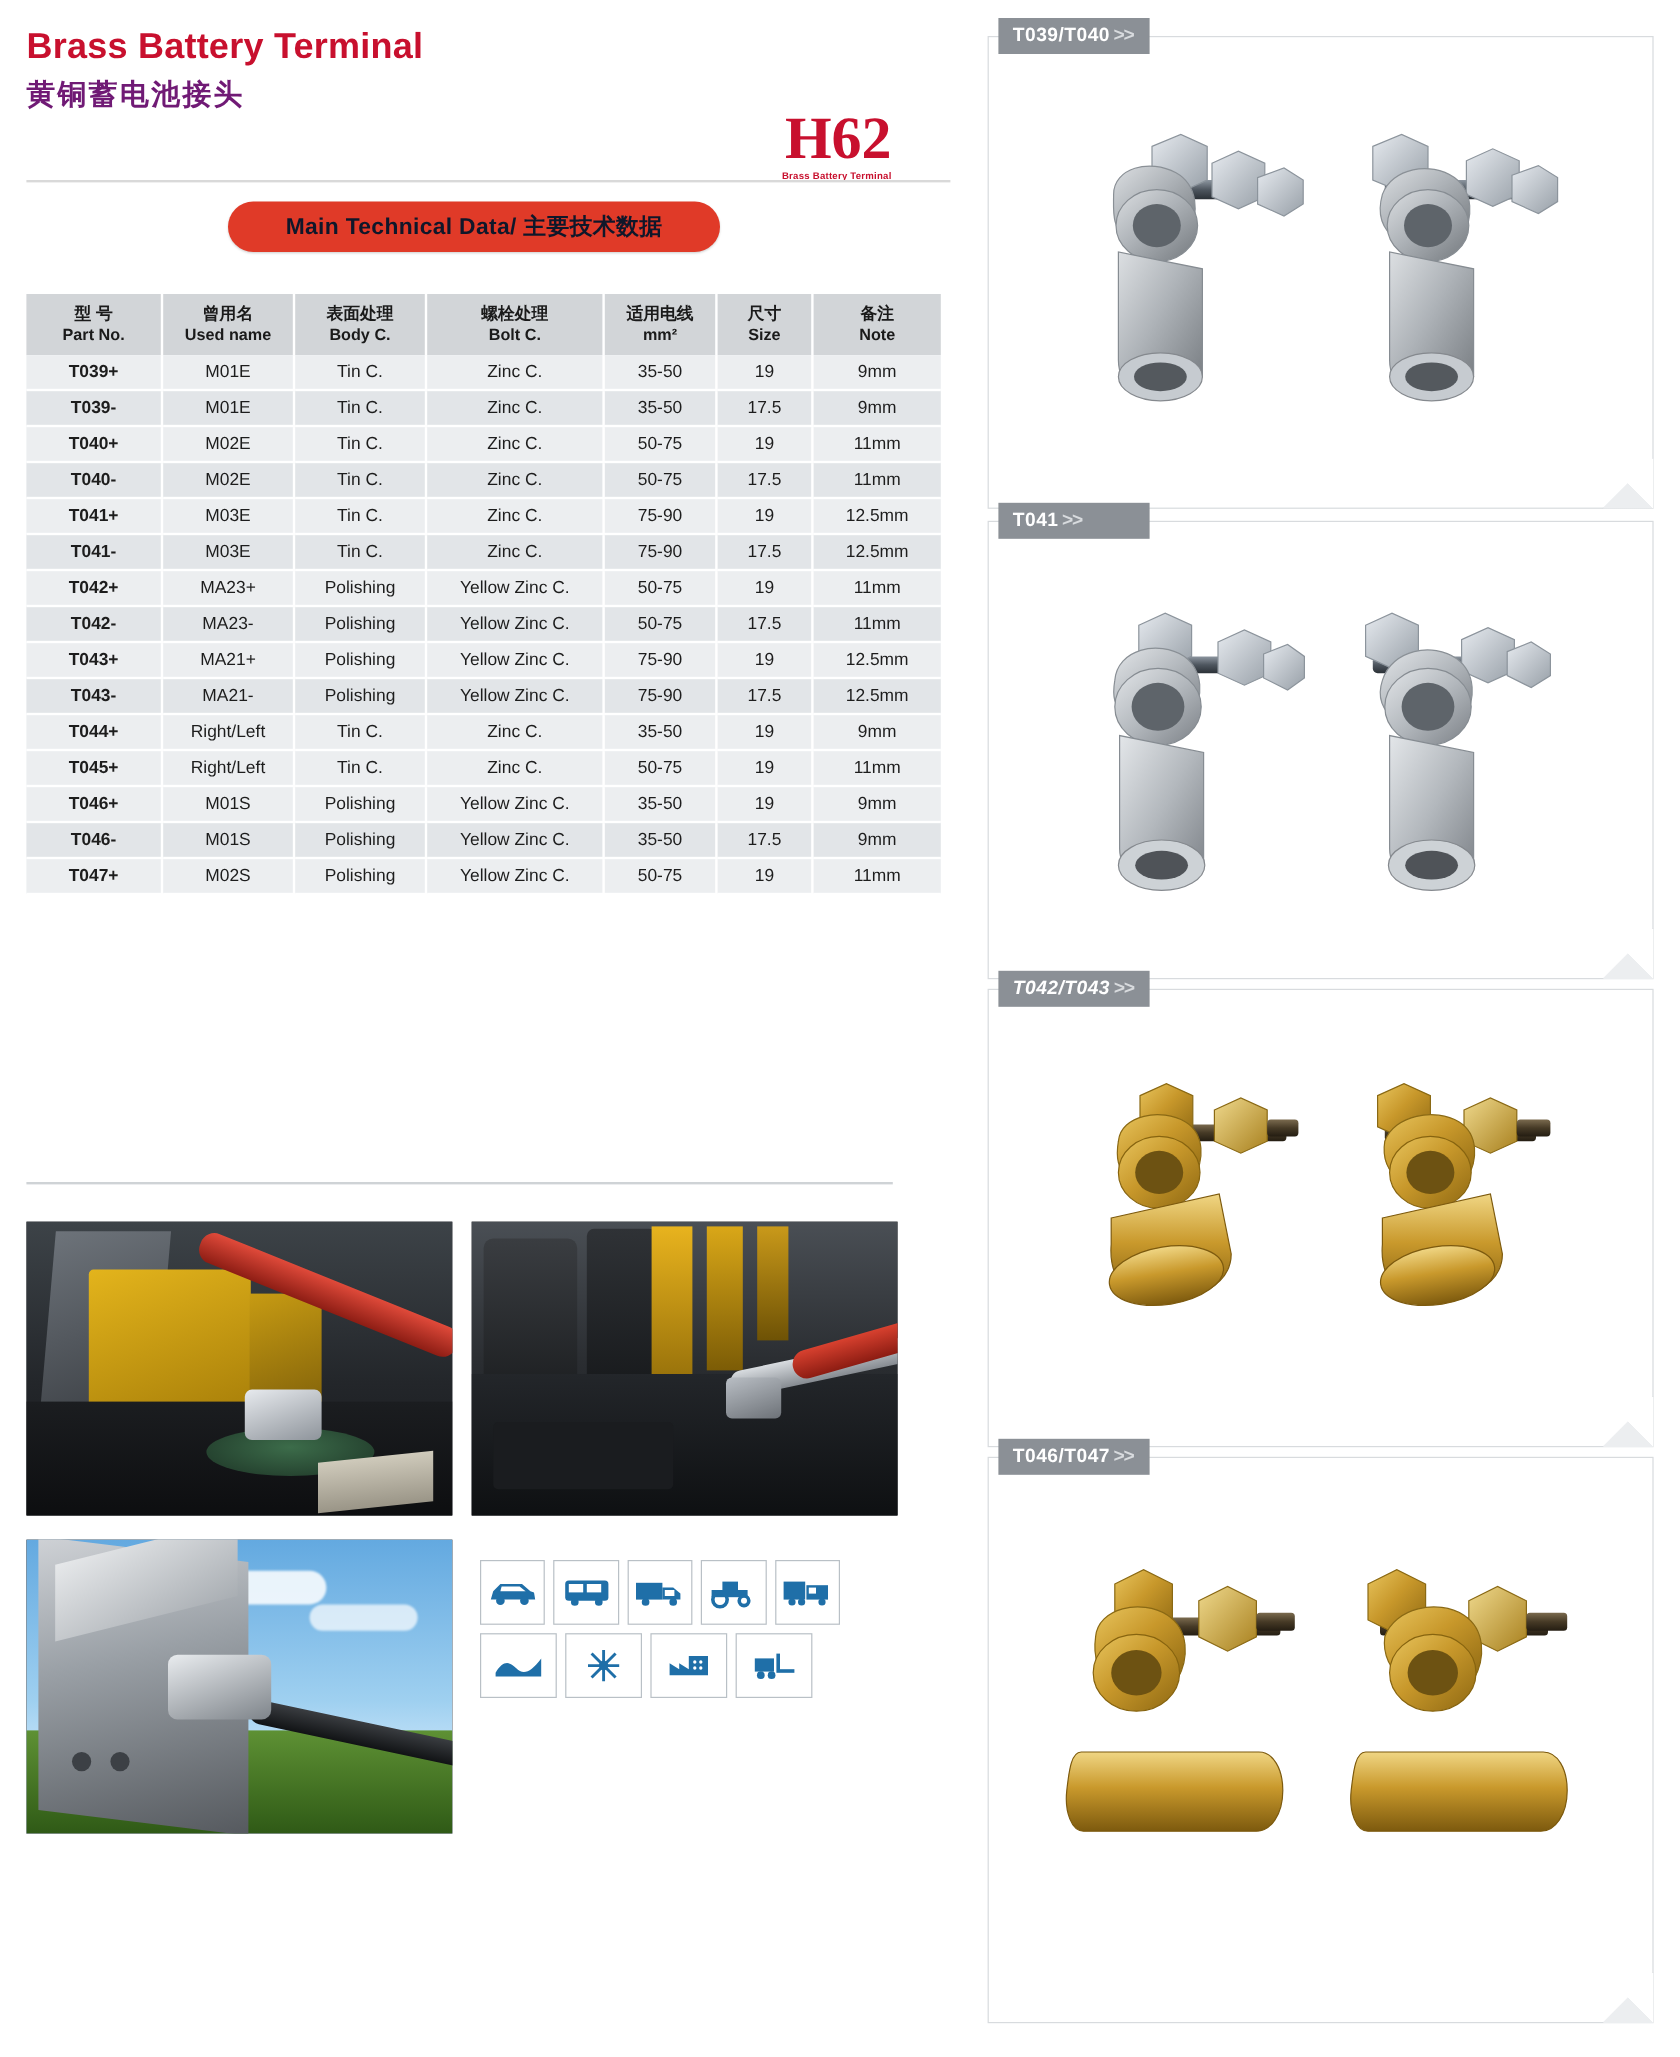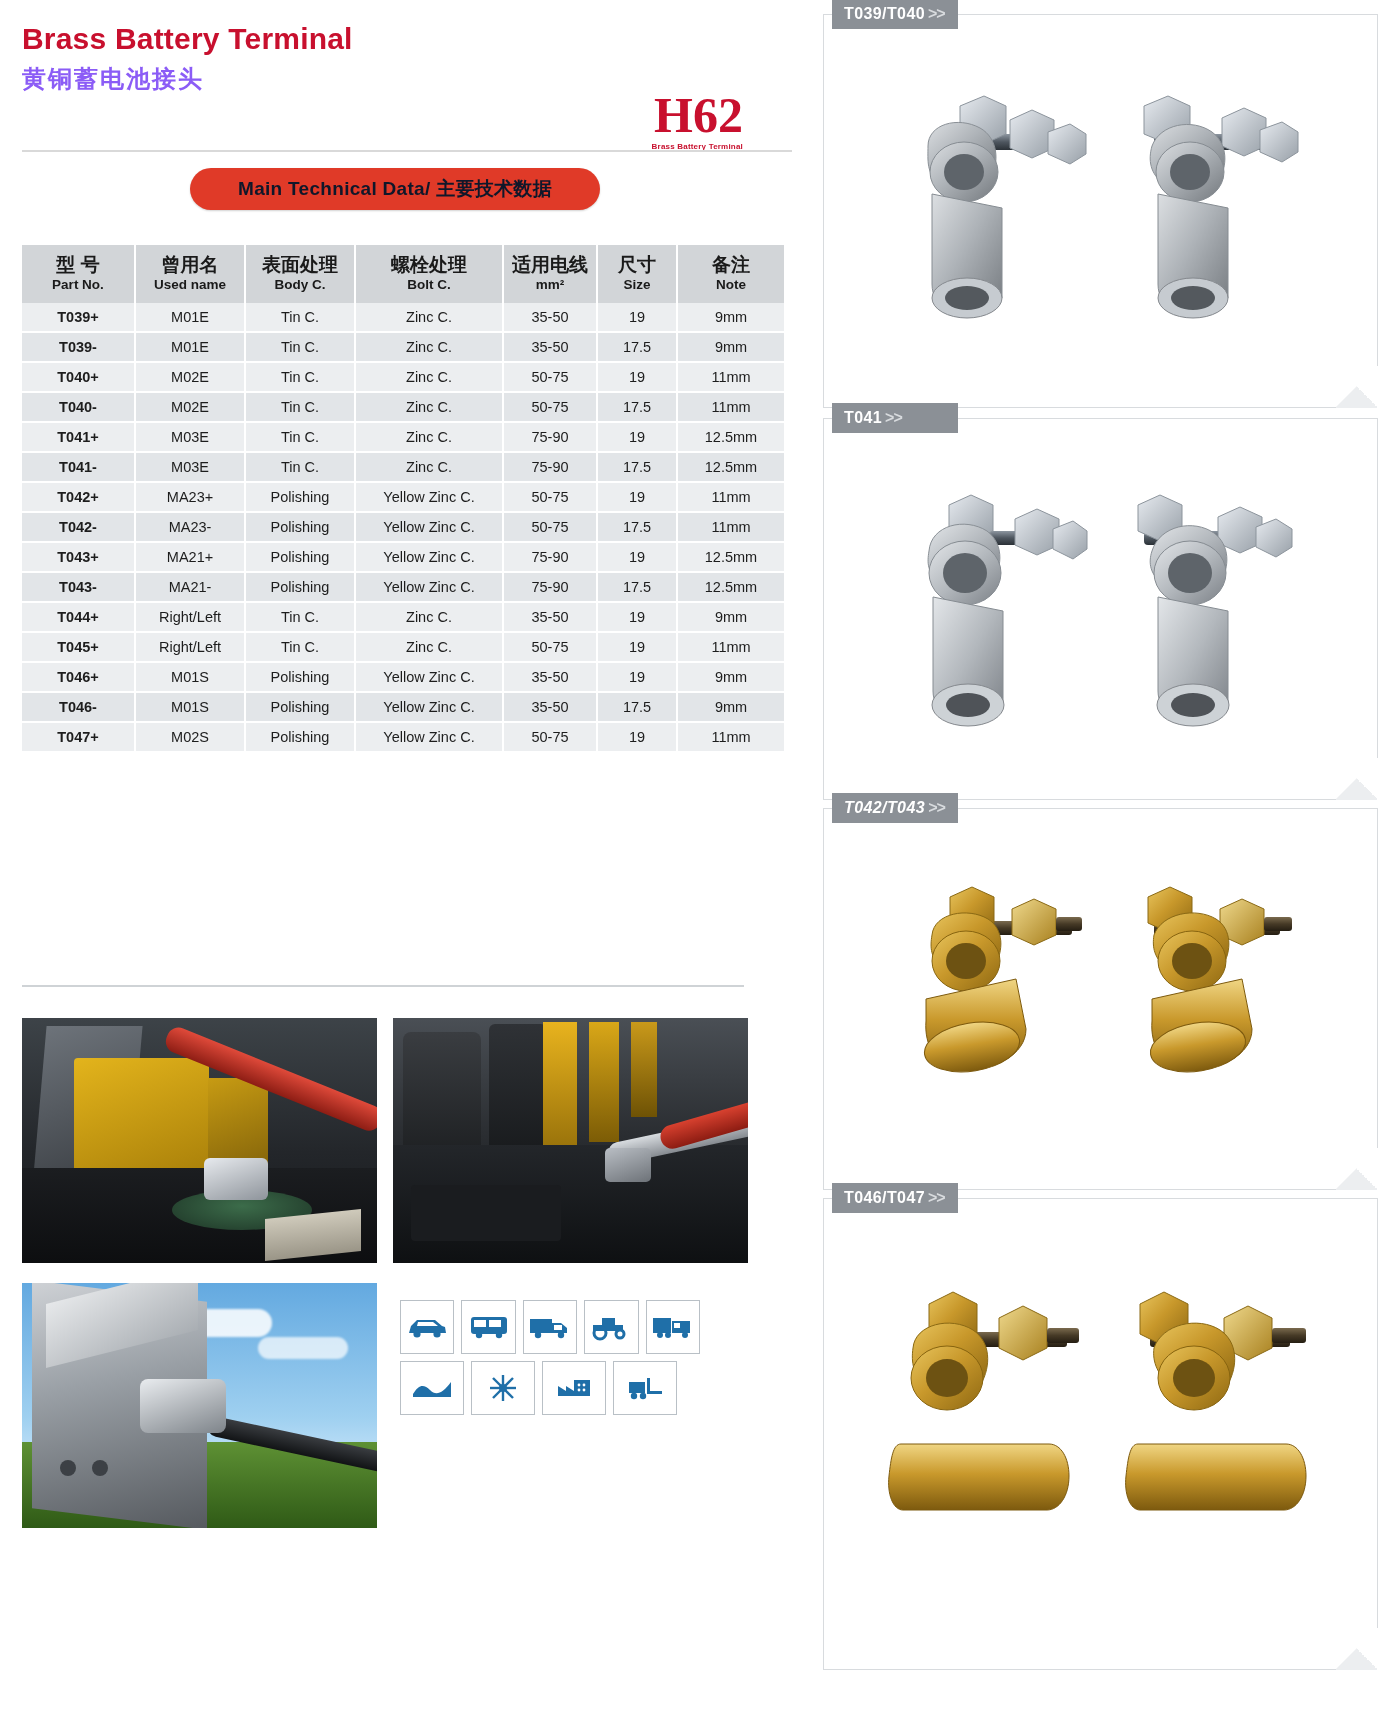--- a/index.html
+++ b/index.html
@@ -38,21 +38,21 @@
   .title-en {
     font-size: 30px;
     font-weight: bold;
     color: #c8102e;
     letter-spacing: 0.2px;
     line-height: 1.15;
   }
   .title-cn {
     font-size: 24px;
     font-weight: bold;
-    color: #8b5cf6;
+    color: #701a75;
     margin-top: 6px;
     letter-spacing: 2px;
   }
 
   .h62-block {
     position: absolute;
     right: 72px;
     top: 92px;
     text-align: right;
   }
@@ -116,21 +116,21 @@
     background: #d2d5d8;
     color: #1a1a1a;
     font-size: 14px;
     font-weight: bold;
     padding: 8px 2px 9px;
     text-align: center;
     line-height: 1.25;
     border-right: 2px solid #ffffff;
   }
   table.spec th:last-child { border-right: none; }
-  table.spec th .cn { display: block; font-size: 19px; font-weight: bold; }
+  table.spec th .cn { display: block; font-size: 14px; font-weight: bold; }
   table.spec th .en { display: block; font-size: 13.5px; font-weight: bold; }
 
   table.spec td {
     font-size: 14.5px;
     text-align: center;
     padding: 6px 2px;
     border-right: 2px solid #ffffff;
     border-bottom: 2px solid #ffffff;
     color: #1d1d1d;
   }
@@ -244,21 +244,21 @@
     width: 62px; height: 52px;
     border: 1px solid #b9c0c6;
     background: #ffffff;
     display: flex; align-items: center; justify-content: center;
   }
   .app-icon svg { display: block; }
 
   
   .right-col {
     position: absolute;
-    left: 815px; top: 0; width: 585px; height: 1238px; text-align: right;
+    left: 815px; top: 16px; width: 585px; height: 1238px; text-align: right;
   }
   .panel {
     position: absolute;
     left: 8px;
     width: 553px;
     background: #ffffff;
     border: 1px solid #d8dbde;
   }
   .panel-1 { top: 14px;   height: 392px; }
   .panel-2 { top: 418px;  height: 380px; }

